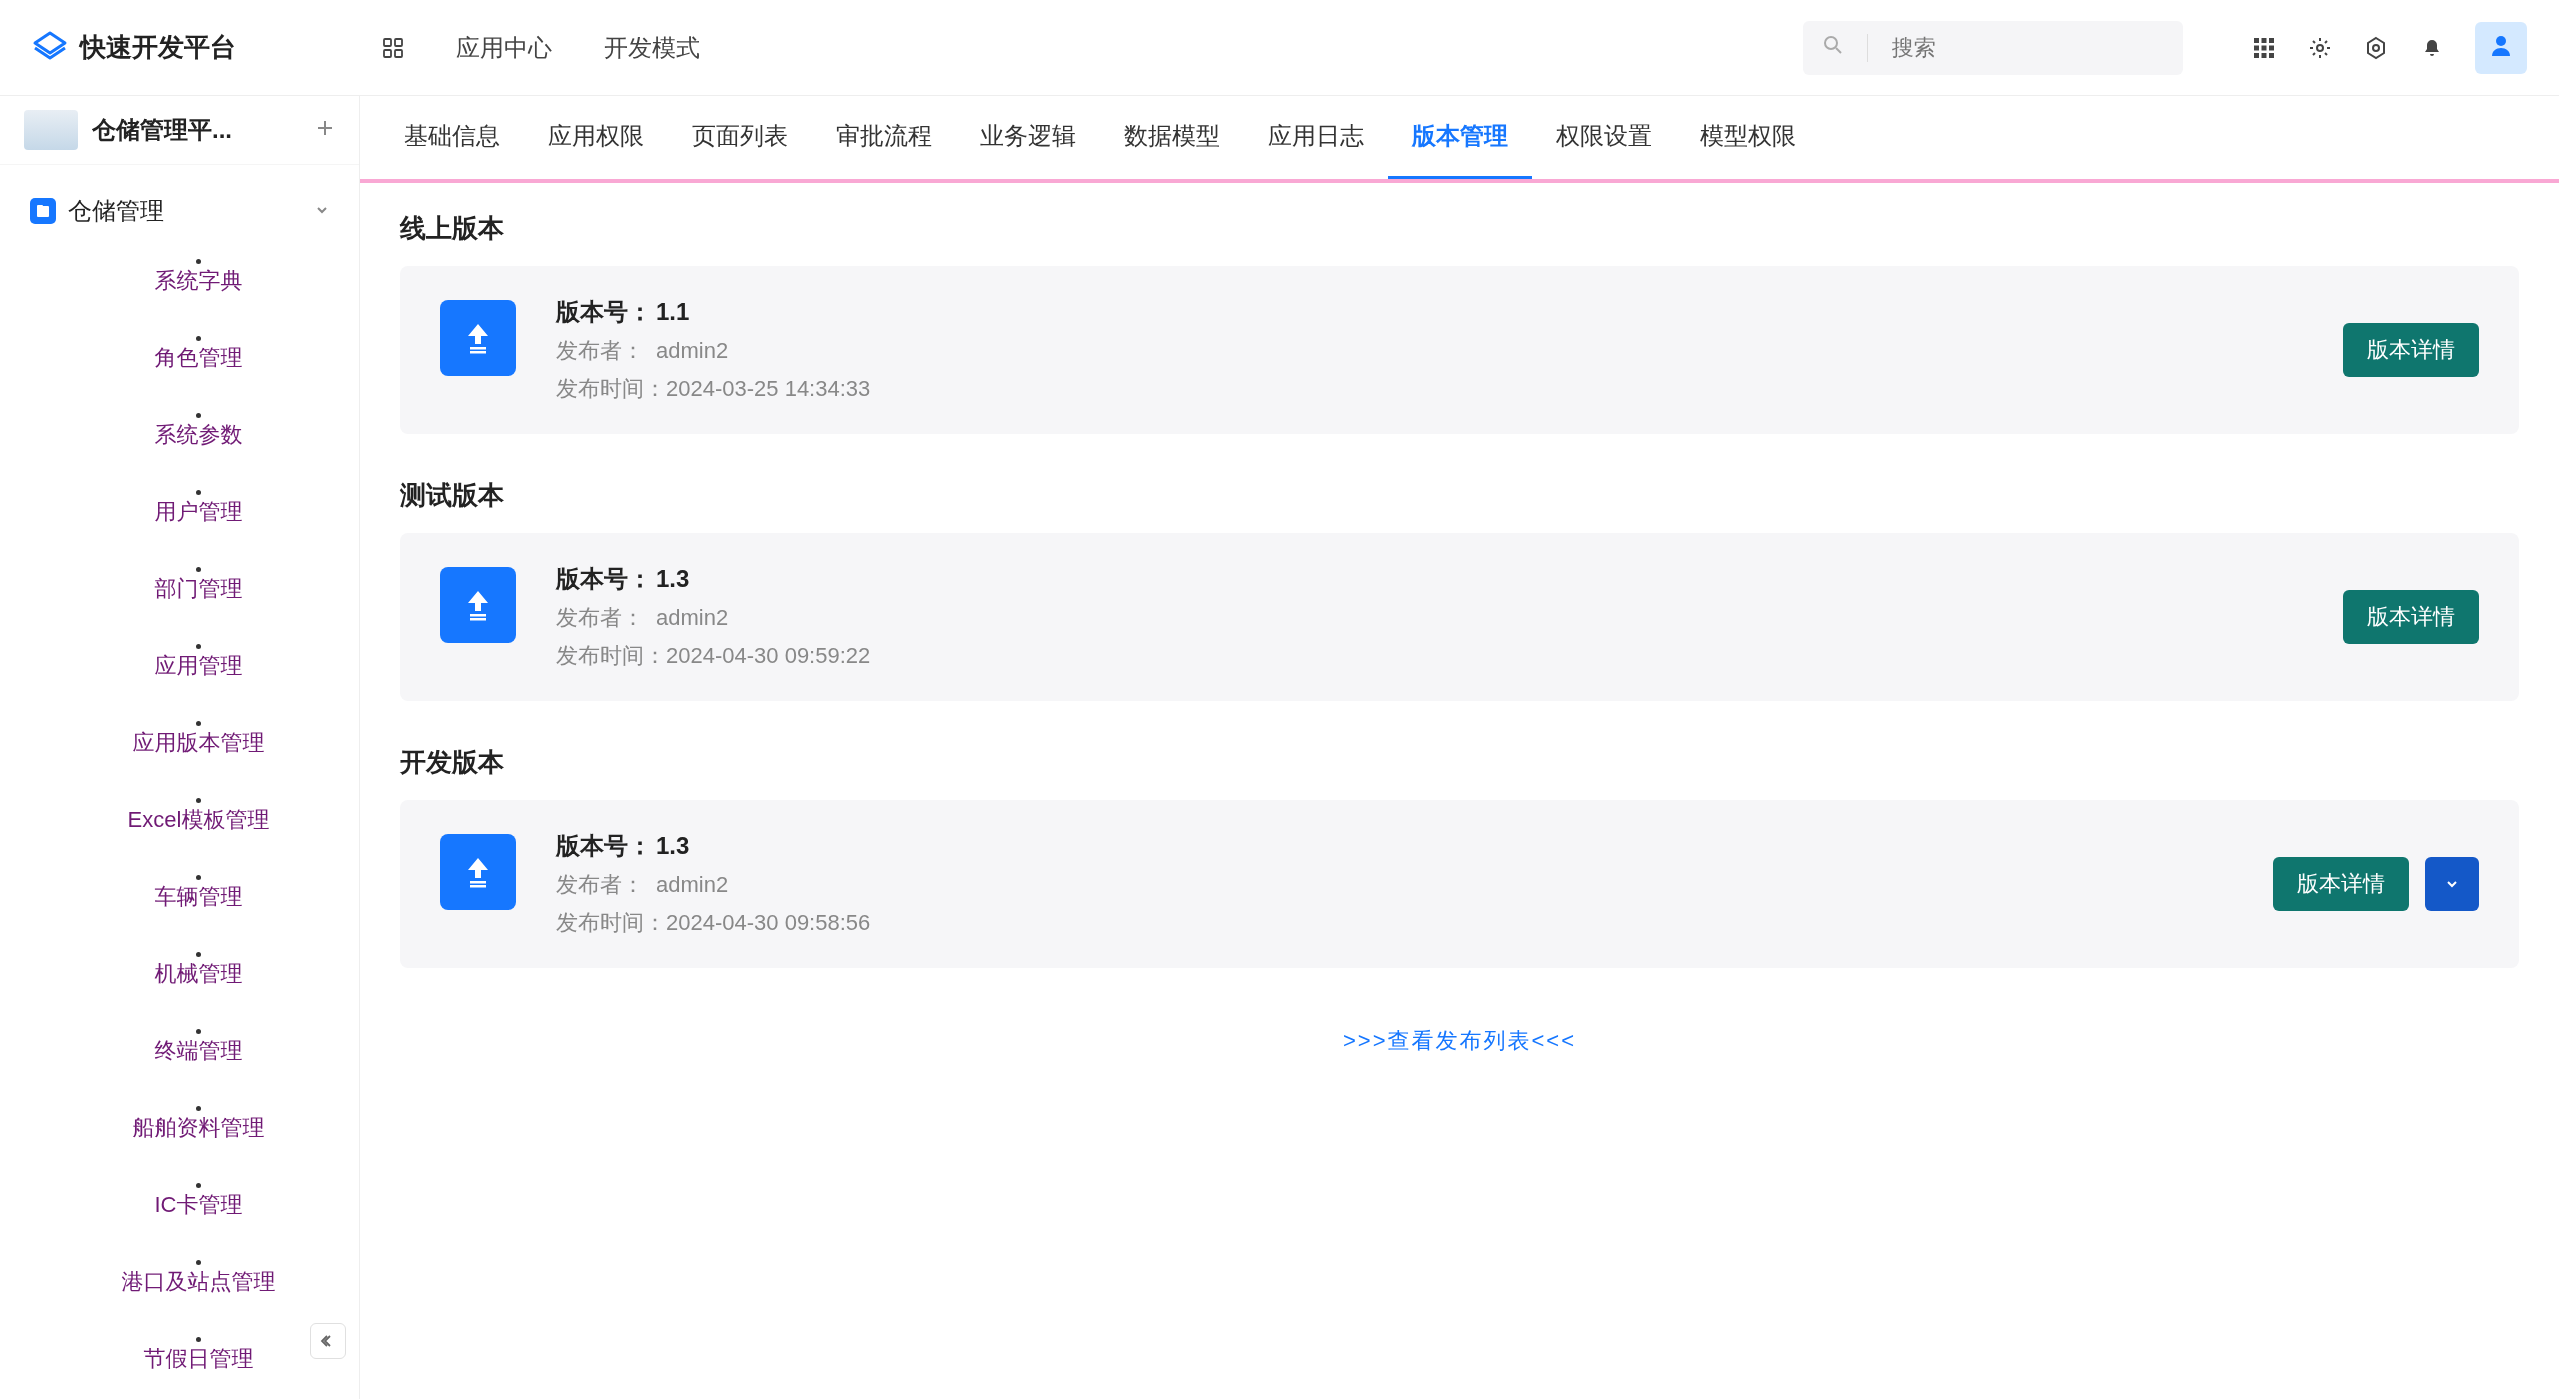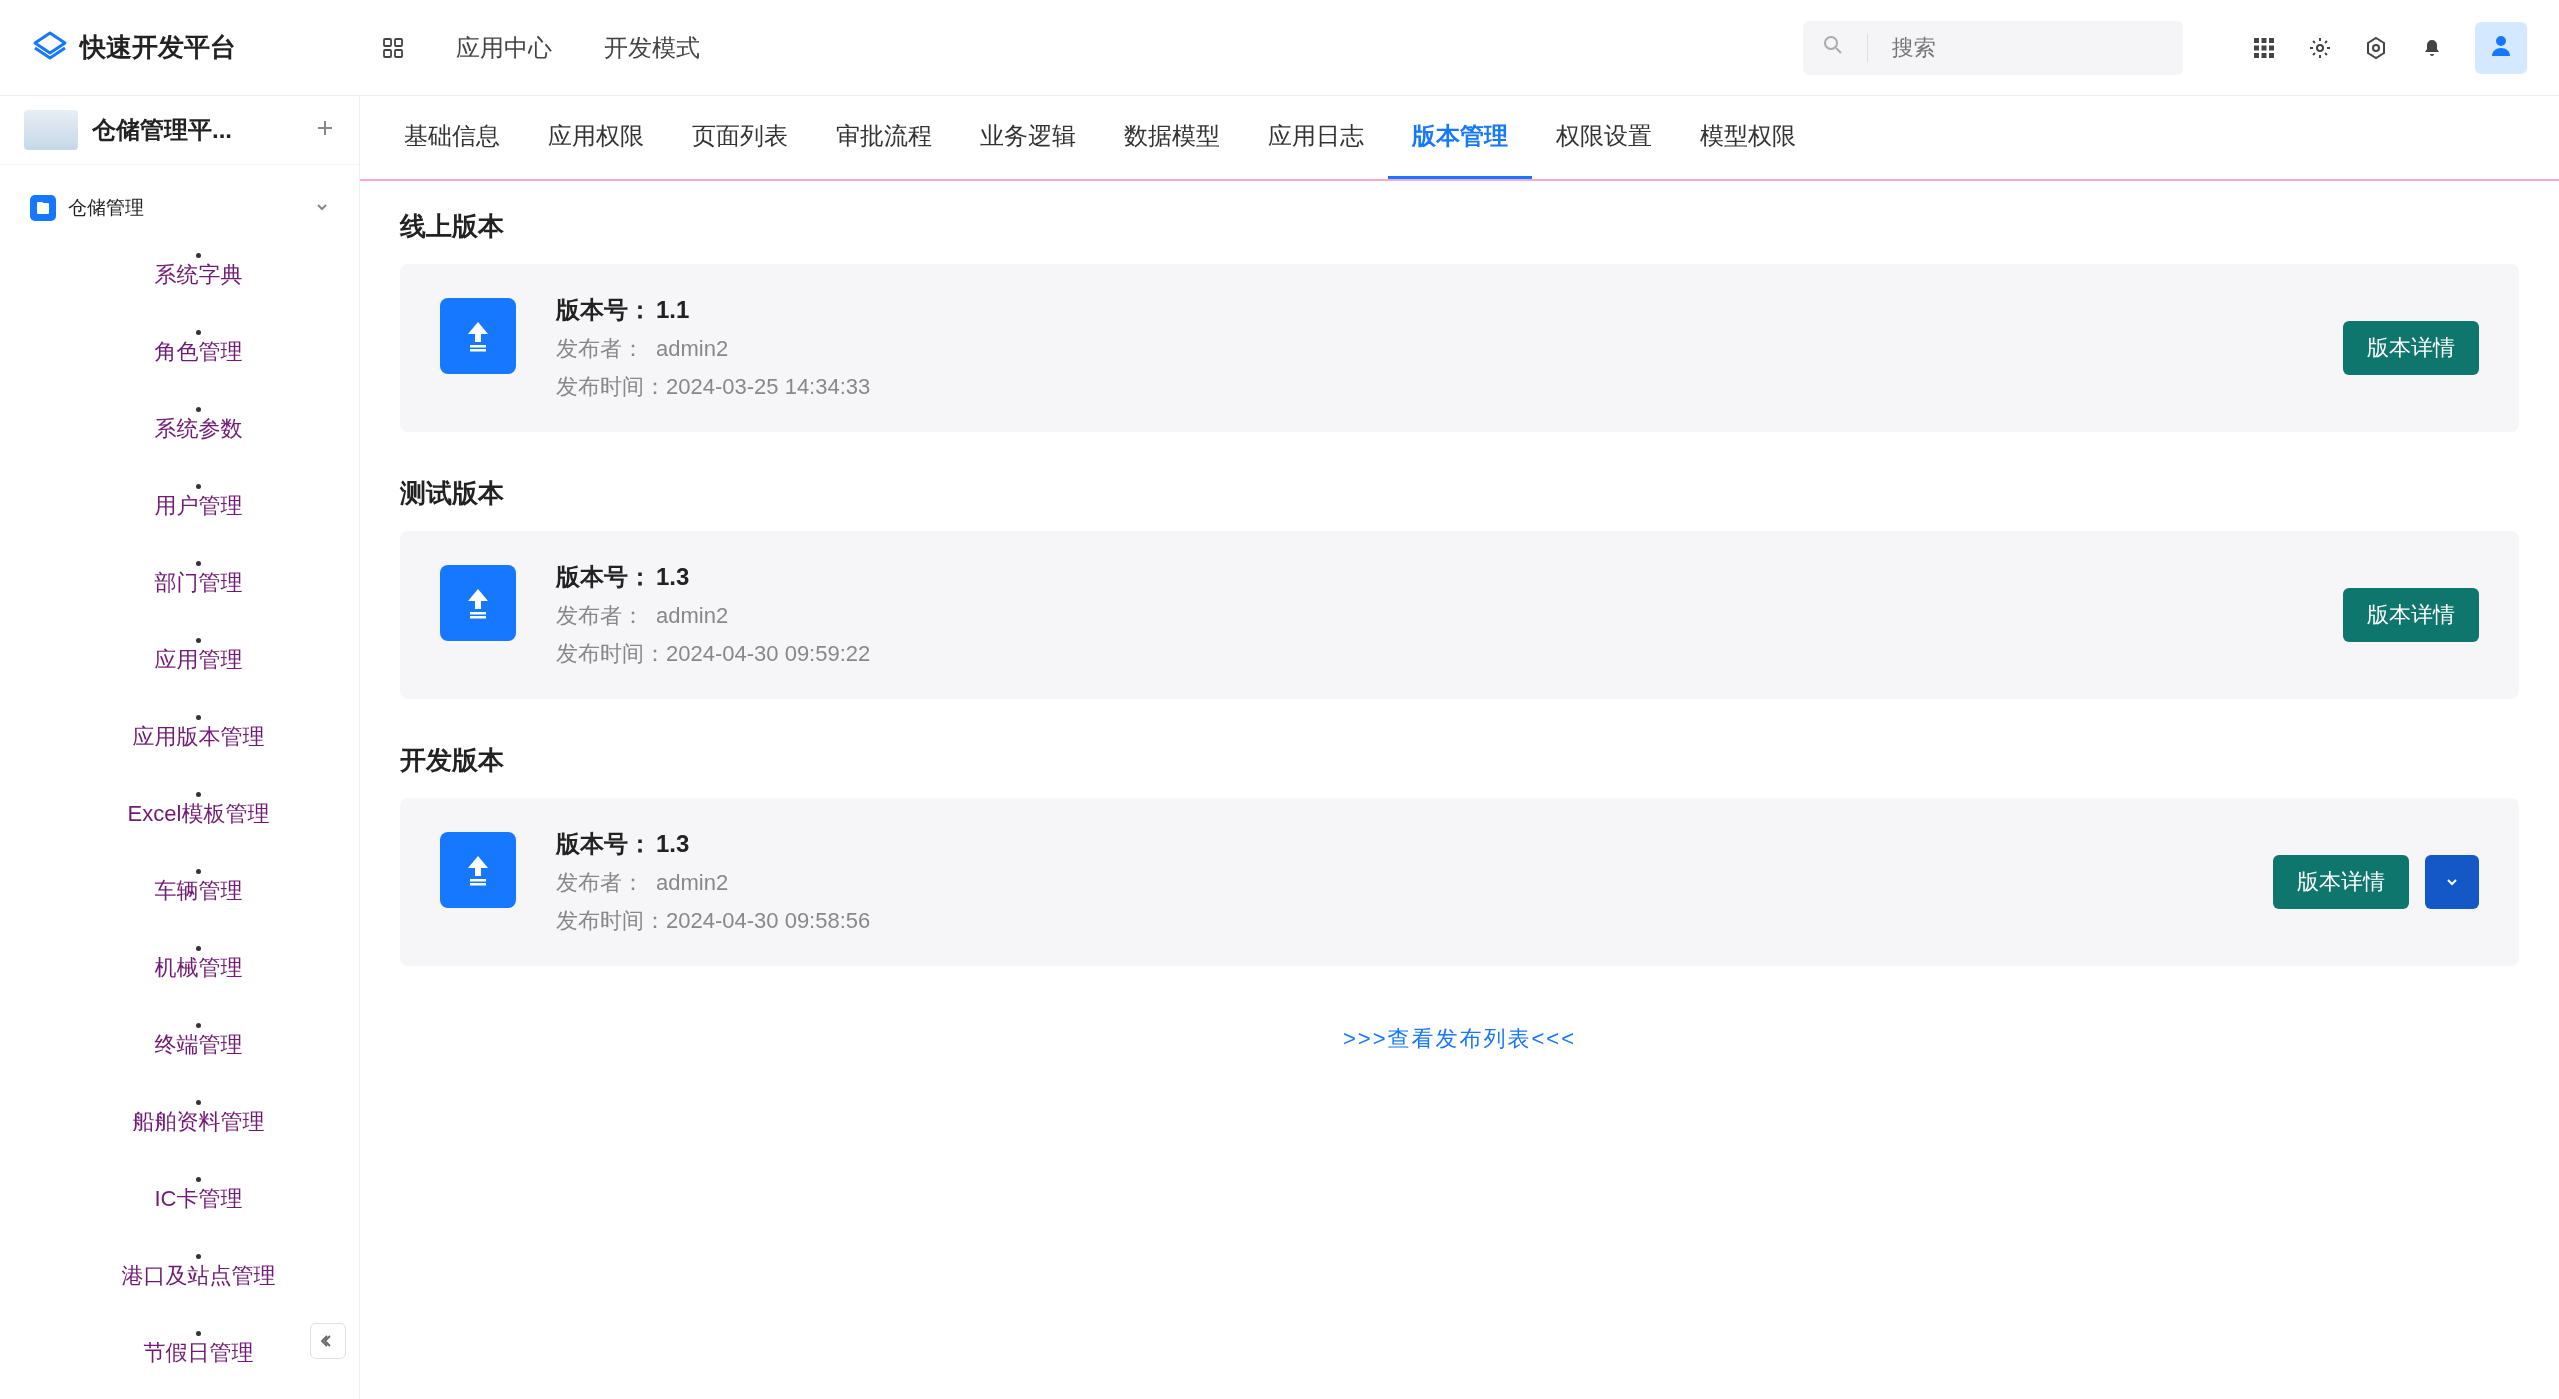--- a/index.html
+++ b/index.html
@@ -184,21 +184,21 @@
     .tree-parent-icon {
       width: 26px;
       height: 26px;
       background: #1677ff;
       border-radius: 5px;
       display: flex;
       align-items: center;
       justify-content: center;
     }
     .tree-parent-label {
-      font-size: 19px;
+      font-size: 24px;
       font-weight: 500;
       color: #222;
       flex: 1;
     }
     .tree-expand {
       color: #888;
       font-size: 14px;
     }
     .tree-children {
       padding-left: 30px;
@@ -239,21 +239,21 @@
 
     
     .main {
       flex: 1;
       display: flex;
       flex-direction: column;
     }
     .tabs {
       display: flex;
       padding: 0 20px;
-      border-bottom: 2px solid #f9a8d4;
+      border-bottom: 4px solid #f9a8d4;
       gap: 0;
     }
     .tab {
       padding: 24px 24px;
       font-size: 24px;
       color: #333;
       cursor: pointer;
       border-bottom: 3px solid transparent;
     }
     .tab.active {

